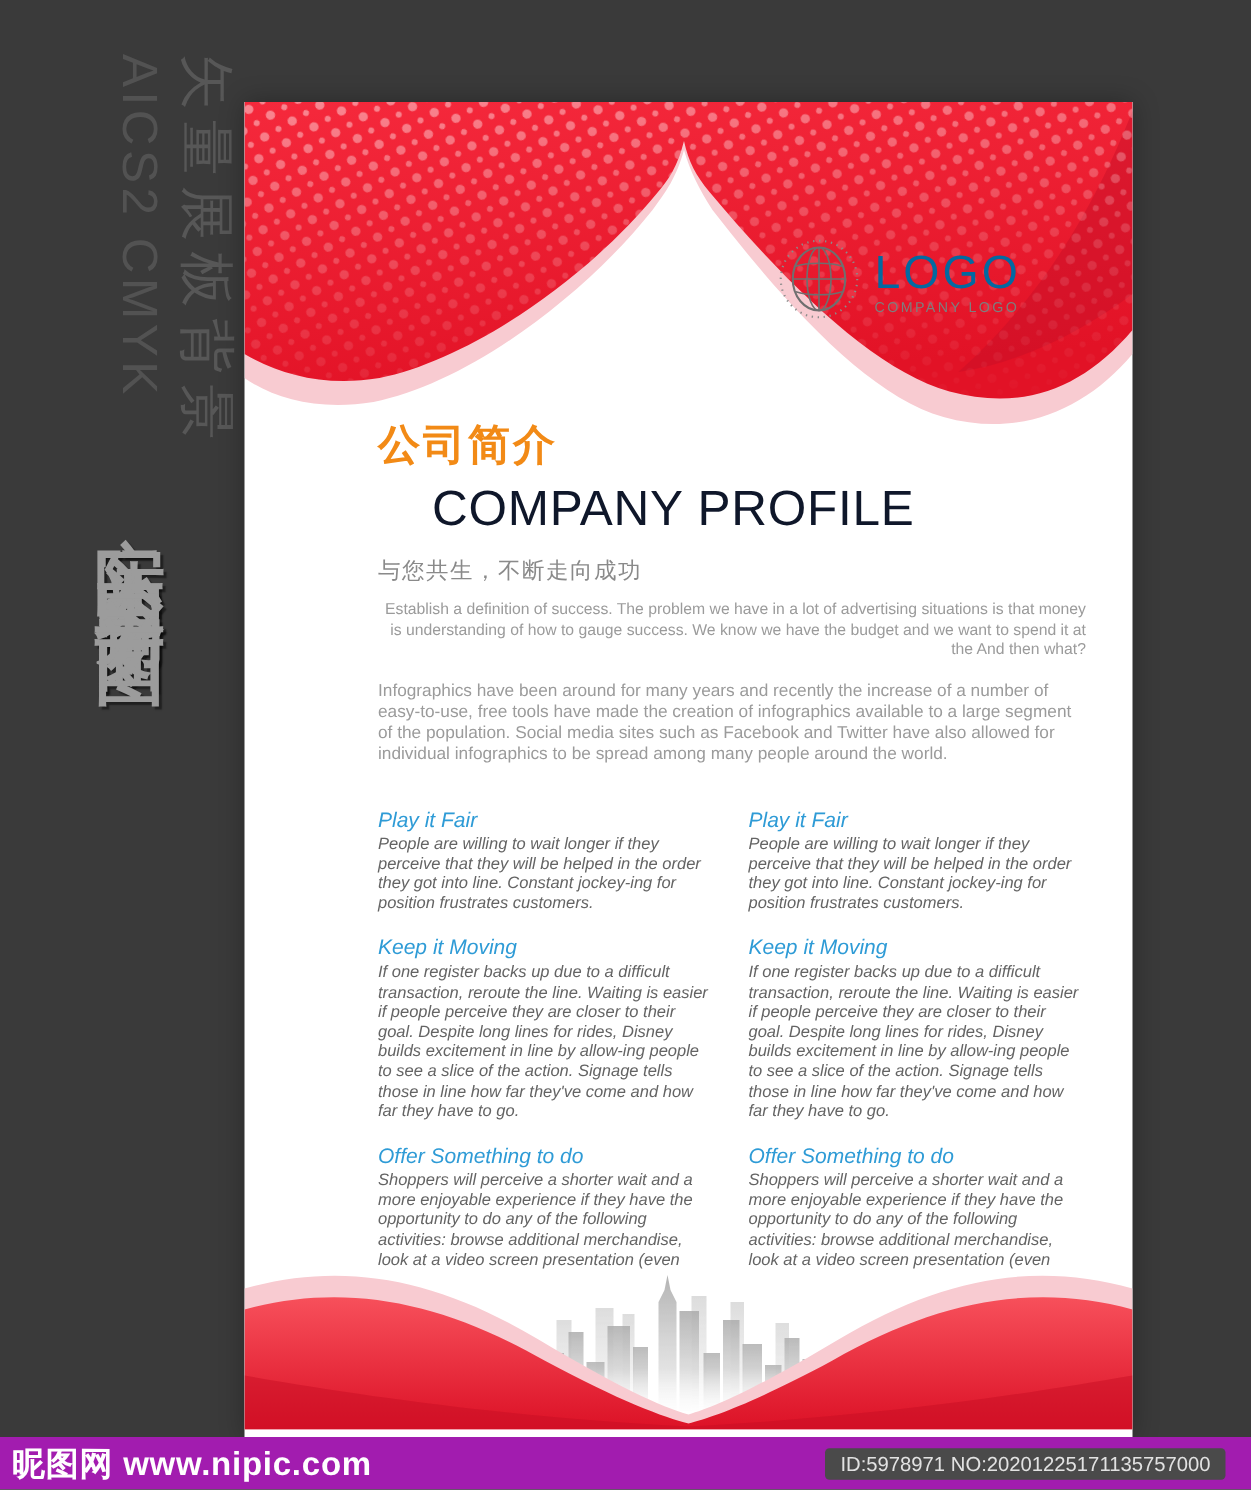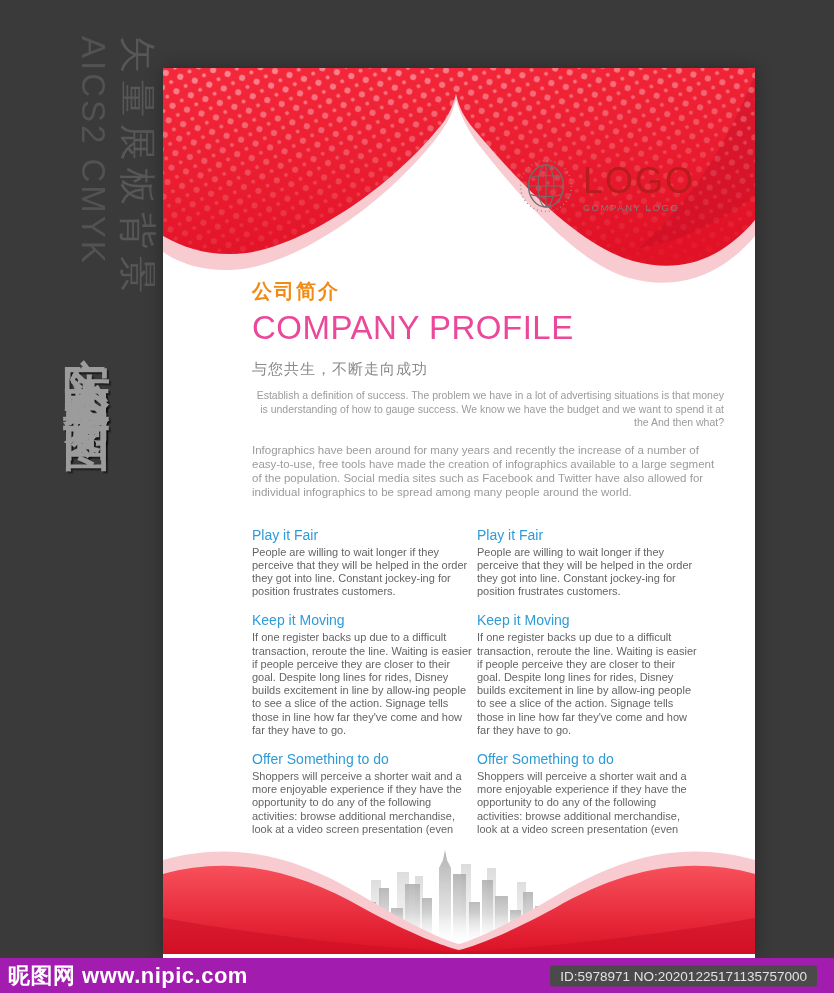--- a/index.html
+++ b/index.html
@@ -13,30 +13,30 @@
   .side-note{position:absolute;left:56px;top:320px;writing-mode:vertical-rl;text-orientation:upright;
              font-size:47px;font-weight:bold;color:#9C9C9C;letter-spacing:10px;
              text-shadow:2px 2px 1px rgba(0,0,0,.45);}
   
   .poster{position:absolute;left:163px;top:68px;width:592px;height:890px;background:#ffffff;
           box-shadow:0 0 16px rgba(0,0,0,.30);}
   .header-art{position:absolute;top:0;left:0;}
   .footer-art{position:absolute;bottom:0;left:0;}
   .skyline{position:absolute;left:194px;top:778px;}
   .logo{position:absolute;left:356px;top:90px;display:flex;align-items:center;gap:10px;}
-  .logo-name{font-size:36px;color:#b91c1c;letter-spacing:2px;line-height:1;}
+  .logo-name{font-size:31px;color:#0369a1;letter-spacing:2px;line-height:1;}
   .logo-sub{font-size:9.5px;color:#7E7E7E;letter-spacing:1.6px;margin-top:3px;}
   .content{position:absolute;left:89px;top:210px;width:472px;}
-  .title-cn{font-size:20px;font-weight:bold;letter-spacing:2px;color:#F28A16;}
-  .title-en{font-size:33px;color:#ec4899;letter-spacing:.5px;margin-top:4px;}
+  .title-cn{font-size:28px;font-weight:bold;letter-spacing:2px;color:#F28A16;}
+  .title-en{font-size:33px;color:#0f172a;letter-spacing:.5px;margin-top:4px;margin-left:36px;}
   .tagline{font-size:15px;color:#8A8A8A;letter-spacing:1px;margin-top:13px;}
   .para{color:#9B9B9B;}
   .para.p1{font-size:10.5px;line-height:13.5px;margin-top:10px;text-align:right;}
   .para.p2{font-size:11.5px;line-height:14px;margin-top:13px;}
-  .columns{display:flex;margin-top:28px;}
+  .columns{display:flex;gap:22px;margin-top:28px;font-style:italic;}
   .col{width:225px;}
   .sec{margin-bottom:14px;}
   .sec-title{font-size:14px;color:#2E9BD6;margin-bottom:3px;}
   .sec-body{font-size:11px;line-height:13.2px;color:#646464;}
   
   .bottom-bar{position:absolute;left:0;top:958px;width:834px;height:35px;background:#a21caf;}
   .watermark{position:absolute;left:8px;top:50%;transform:translateY(-50%);
              color:#FFFFFF;font-weight:bold;font-size:22px;letter-spacing:.5px;}
   .id-badge{position:absolute;right:17px;top:50%;transform:translateY(-50%);
             background:#4A4A4A;color:#E2E2E2;font-size:13.5px;padding:3px 10px;border-radius:3px;}

